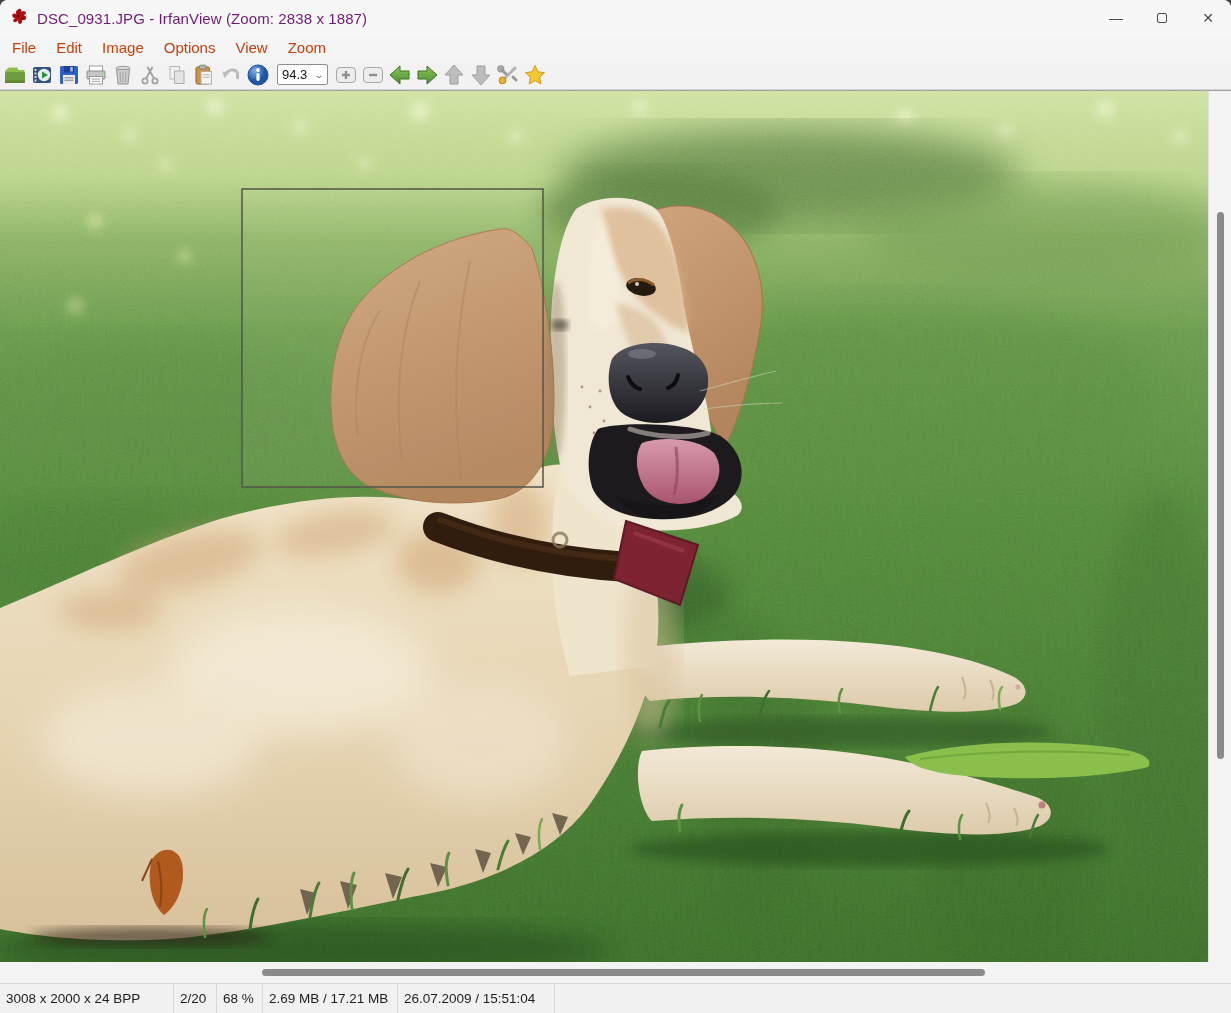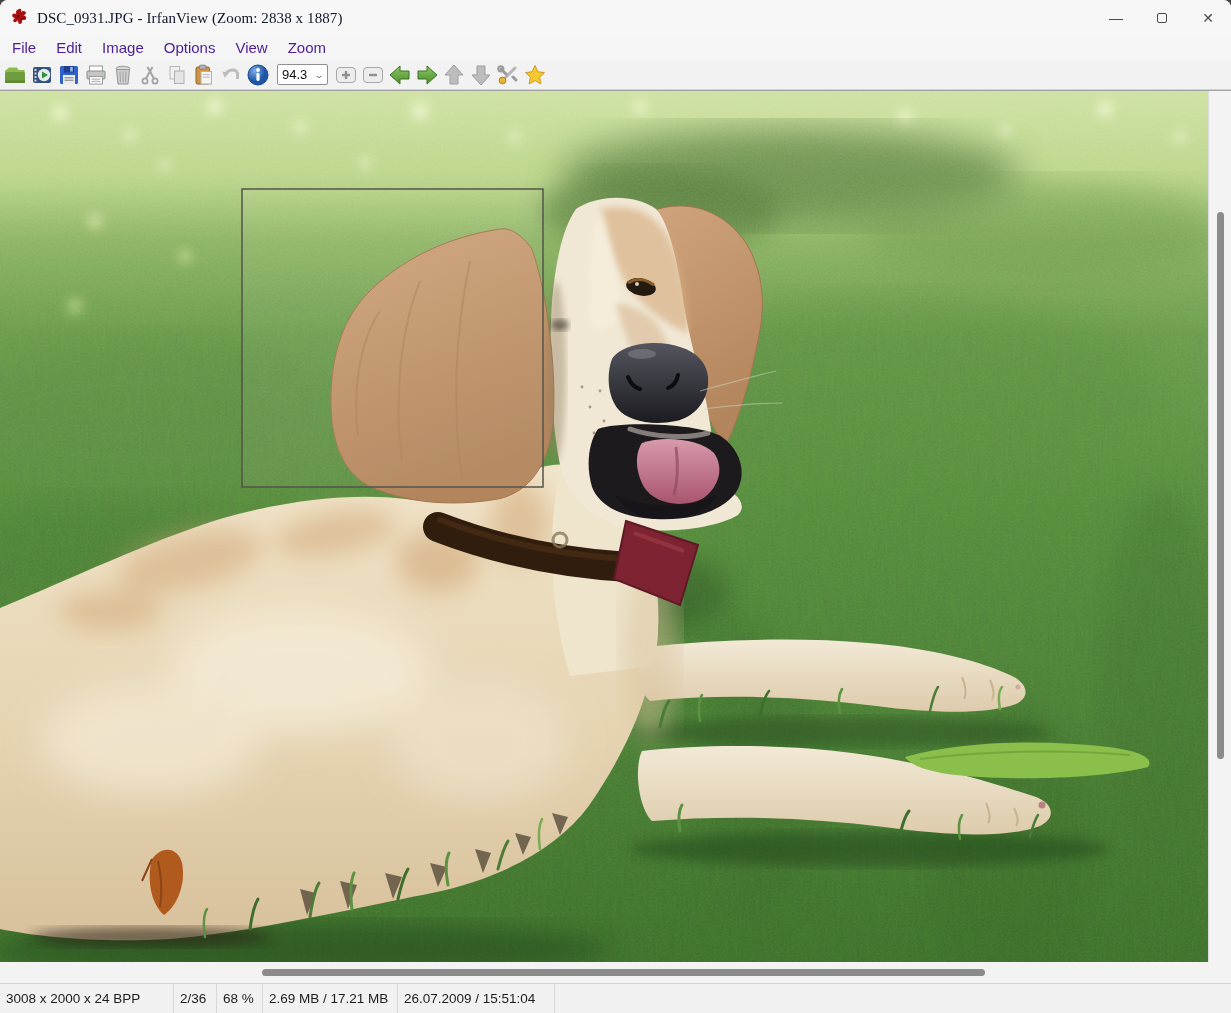--- a/index.html
+++ b/index.html
@@ -4,29 +4,29 @@
 <style>
   * { box-sizing: border-box; margin: 0; padding: 0; }
   html,body { width:1231px; height:1013px; overflow:hidden; background:#444;
               font-family:"Liberation Sans", sans-serif; }
   .window { width:1231px; height:1013px; background:#f4f4f4; position:relative;
             border-radius:8px 8px 0 0; overflow:hidden; display:flex; flex-direction:column; }
 
   
   .titlebar { height:36px; background:#f7f7f7; display:flex; align-items:center; flex:0 0 auto; }
   .appicon { width:22px; height:22px; margin:0 6px 0 9px; display:flex; align-items:center; }
-  .title { font-size:15px; color:#0f172a; letter-spacing:.1px;font-family:Liberation Serif, serif; }
+  .title { font-size:15px; color:#701a75; letter-spacing:.1px; }
   .wincontrols { margin-left:auto; display:flex; height:36px; }
   .wbtn { width:46px; height:36px; display:flex; align-items:center; justify-content:center;
           color:#4a4a4a; font-size:14px; }
   .maxbox { width:10px; height:10px; border:1.2px solid #4a4a4a; border-radius:2px; display:block; }
 
   
   .menubar { height:24px; background:#f5f5f5; display:flex; align-items:center; padding-left:2px; flex:0 0 auto; }
-  .menuitem { padding:0 10px; font-size:15px; color:#4c1d95; line-height:24px; }
+  .menuitem { padding:0 10px; font-size:15px; color:#c2410c; line-height:24px; }
 
   
   .toolbar { height:30px; background:#f2f2f2; display:flex; align-items:center; padding-left:2px;
              border-bottom:1px solid #d2d2d2; flex:0 0 auto; }
   .tbtn { width:26px; height:26px; border:none; background:transparent; display:flex;
           align-items:center; justify-content:center; padding:0; margin-right:1px; border-radius:3px; }
   .tbtn svg { display:block; }
   .zoombox { width:51px; height:21px; background:#fff; border:1px solid #8f8f8f; border-radius:2px;
              display:flex; align-items:center; margin:0 5px; }
   .zoombox input { width:33px; border:none; outline:none; font-size:13px; padding:0 0 0 4px;
@@ -475,20 +475,20 @@
       <div class="vthumb"></div>
     </div>
   </div>
 
   <div class="hstrip">
     <div class="hthumb"></div>
   </div>
 
   <div class="statusbar">
     <div class="scell c0">3008 x 2000 x 24 BPP</div>
-    <div class="scell c1">2/36</div>
+    <div class="scell c1">2/20</div>
     <div class="scell c2">68 %</div>
     <div class="scell c3">2.69 MB / 17.21 MB</div>
     <div class="scell c4">26.07.2009 / 15:51:04</div>
     <div class="scell filler"></div>
   </div>
 
 </div>
 
 </body></html>

